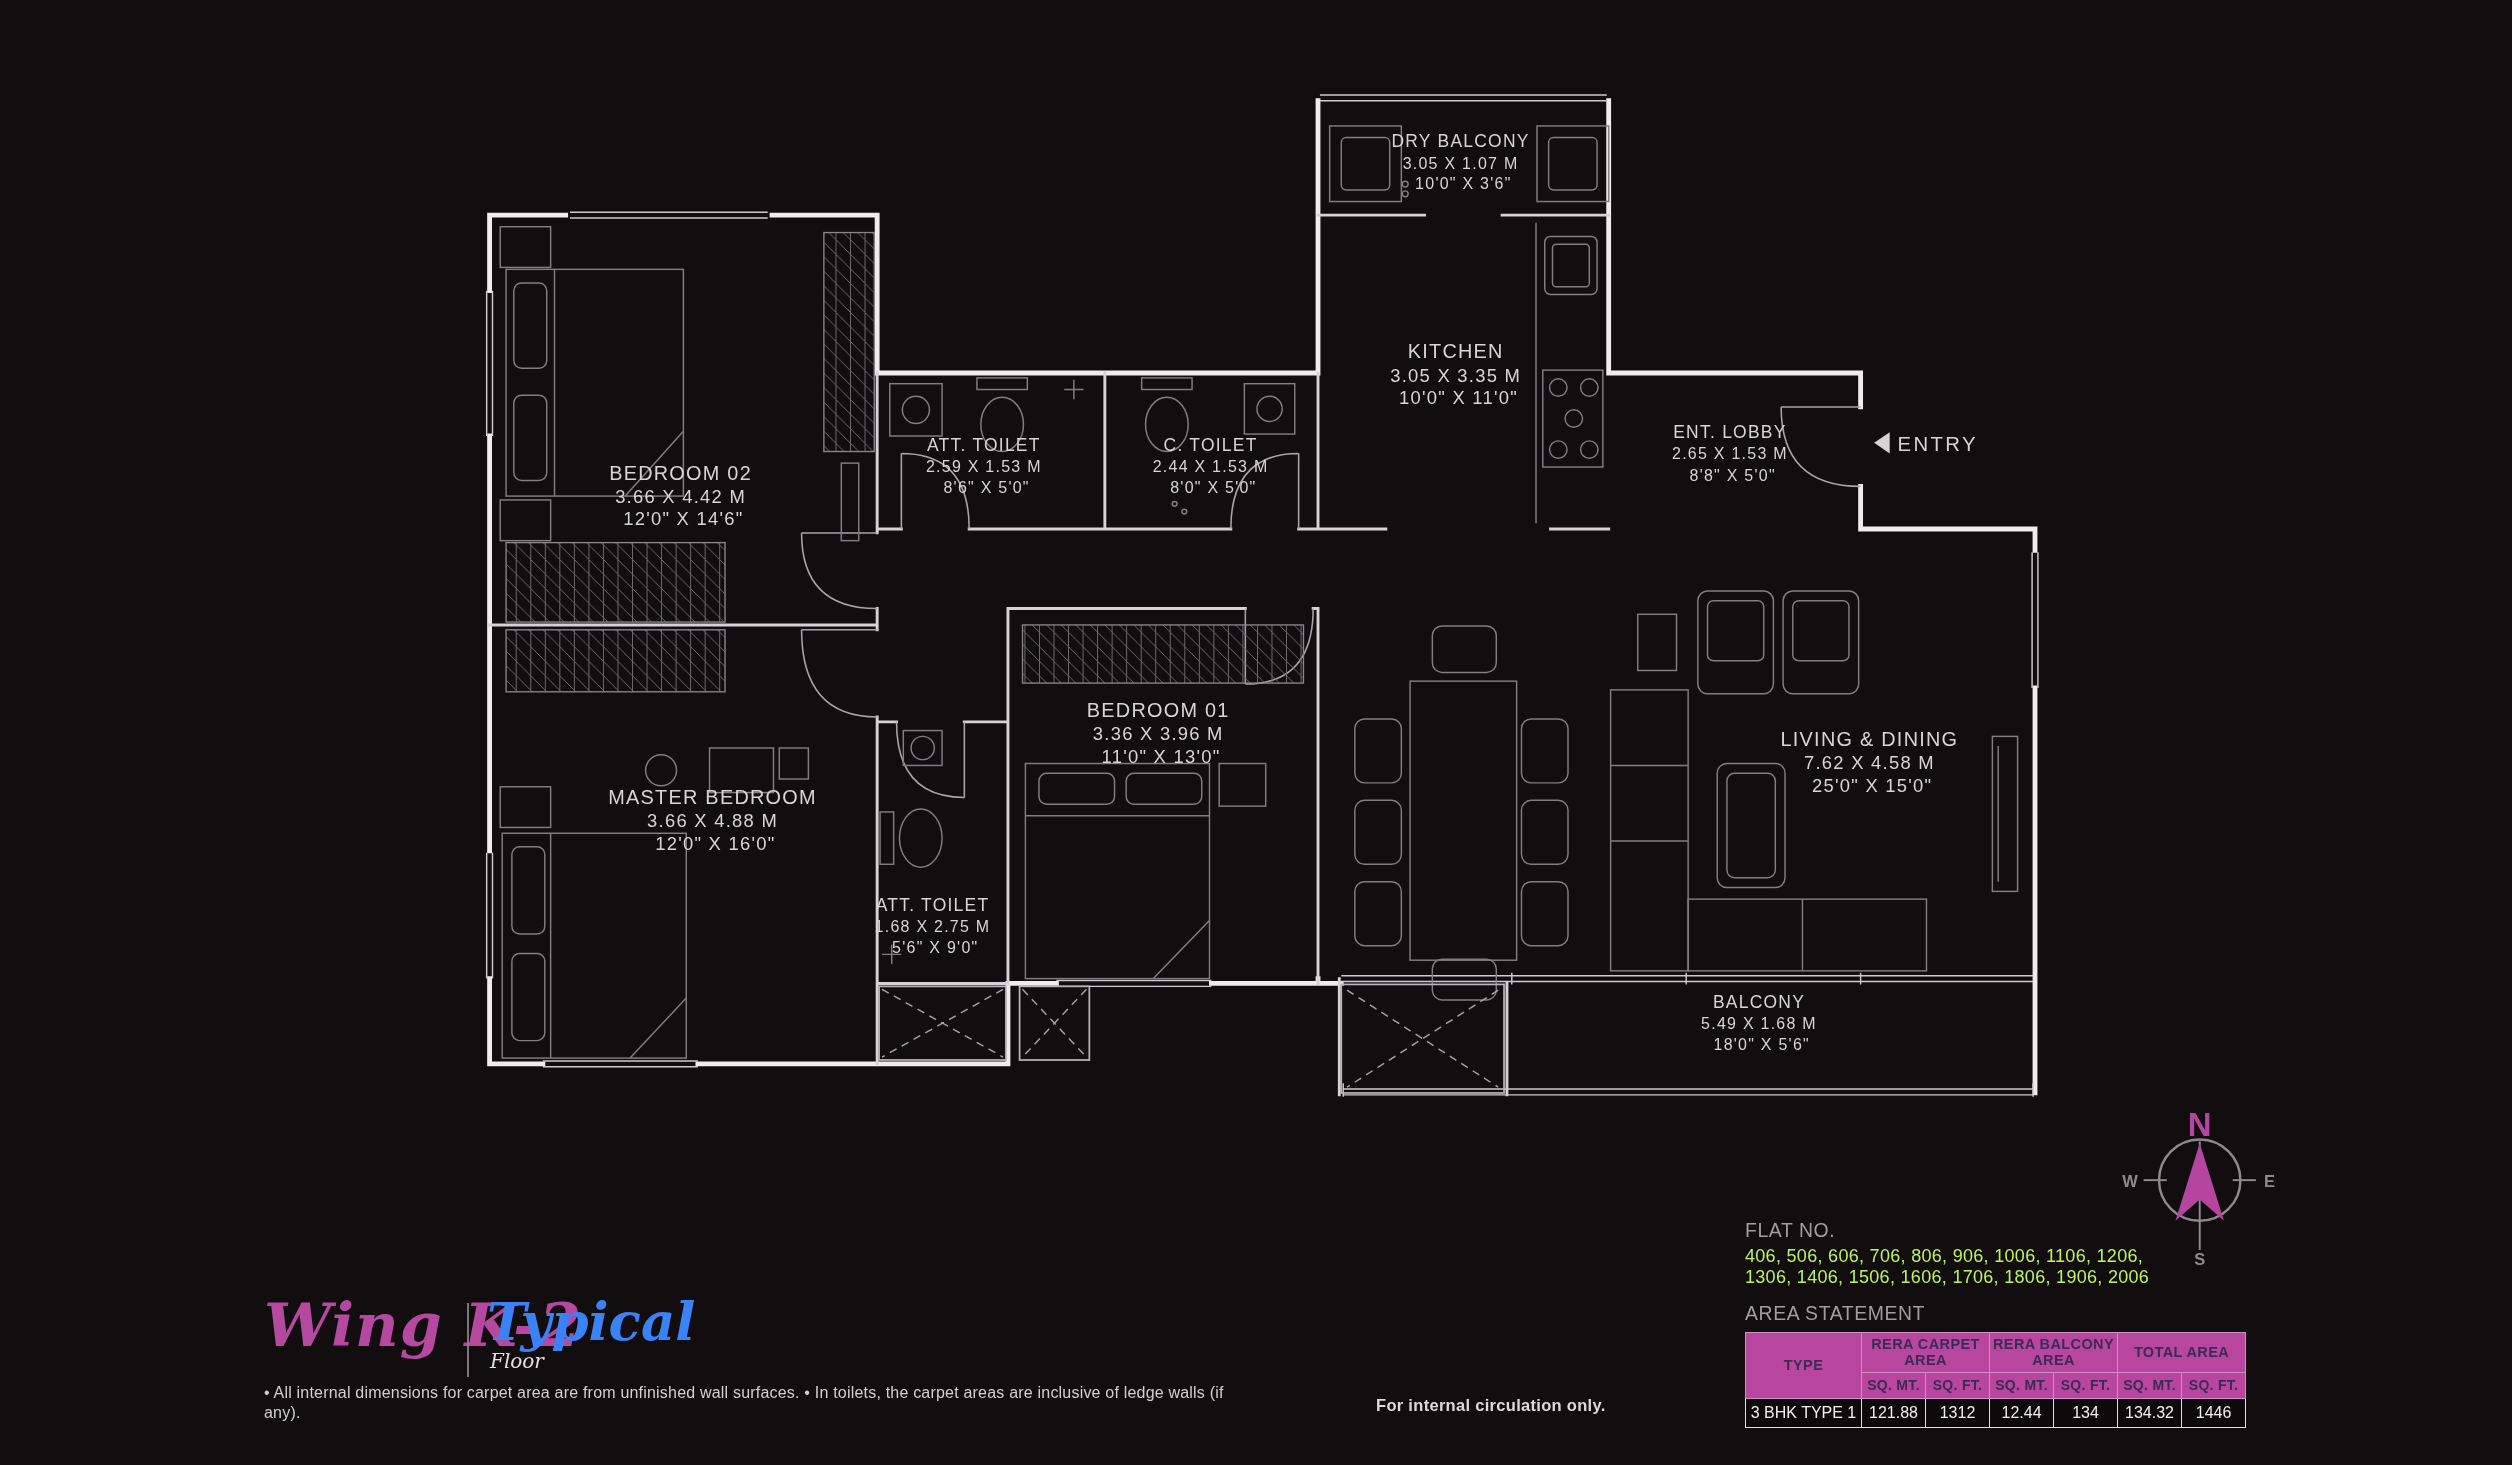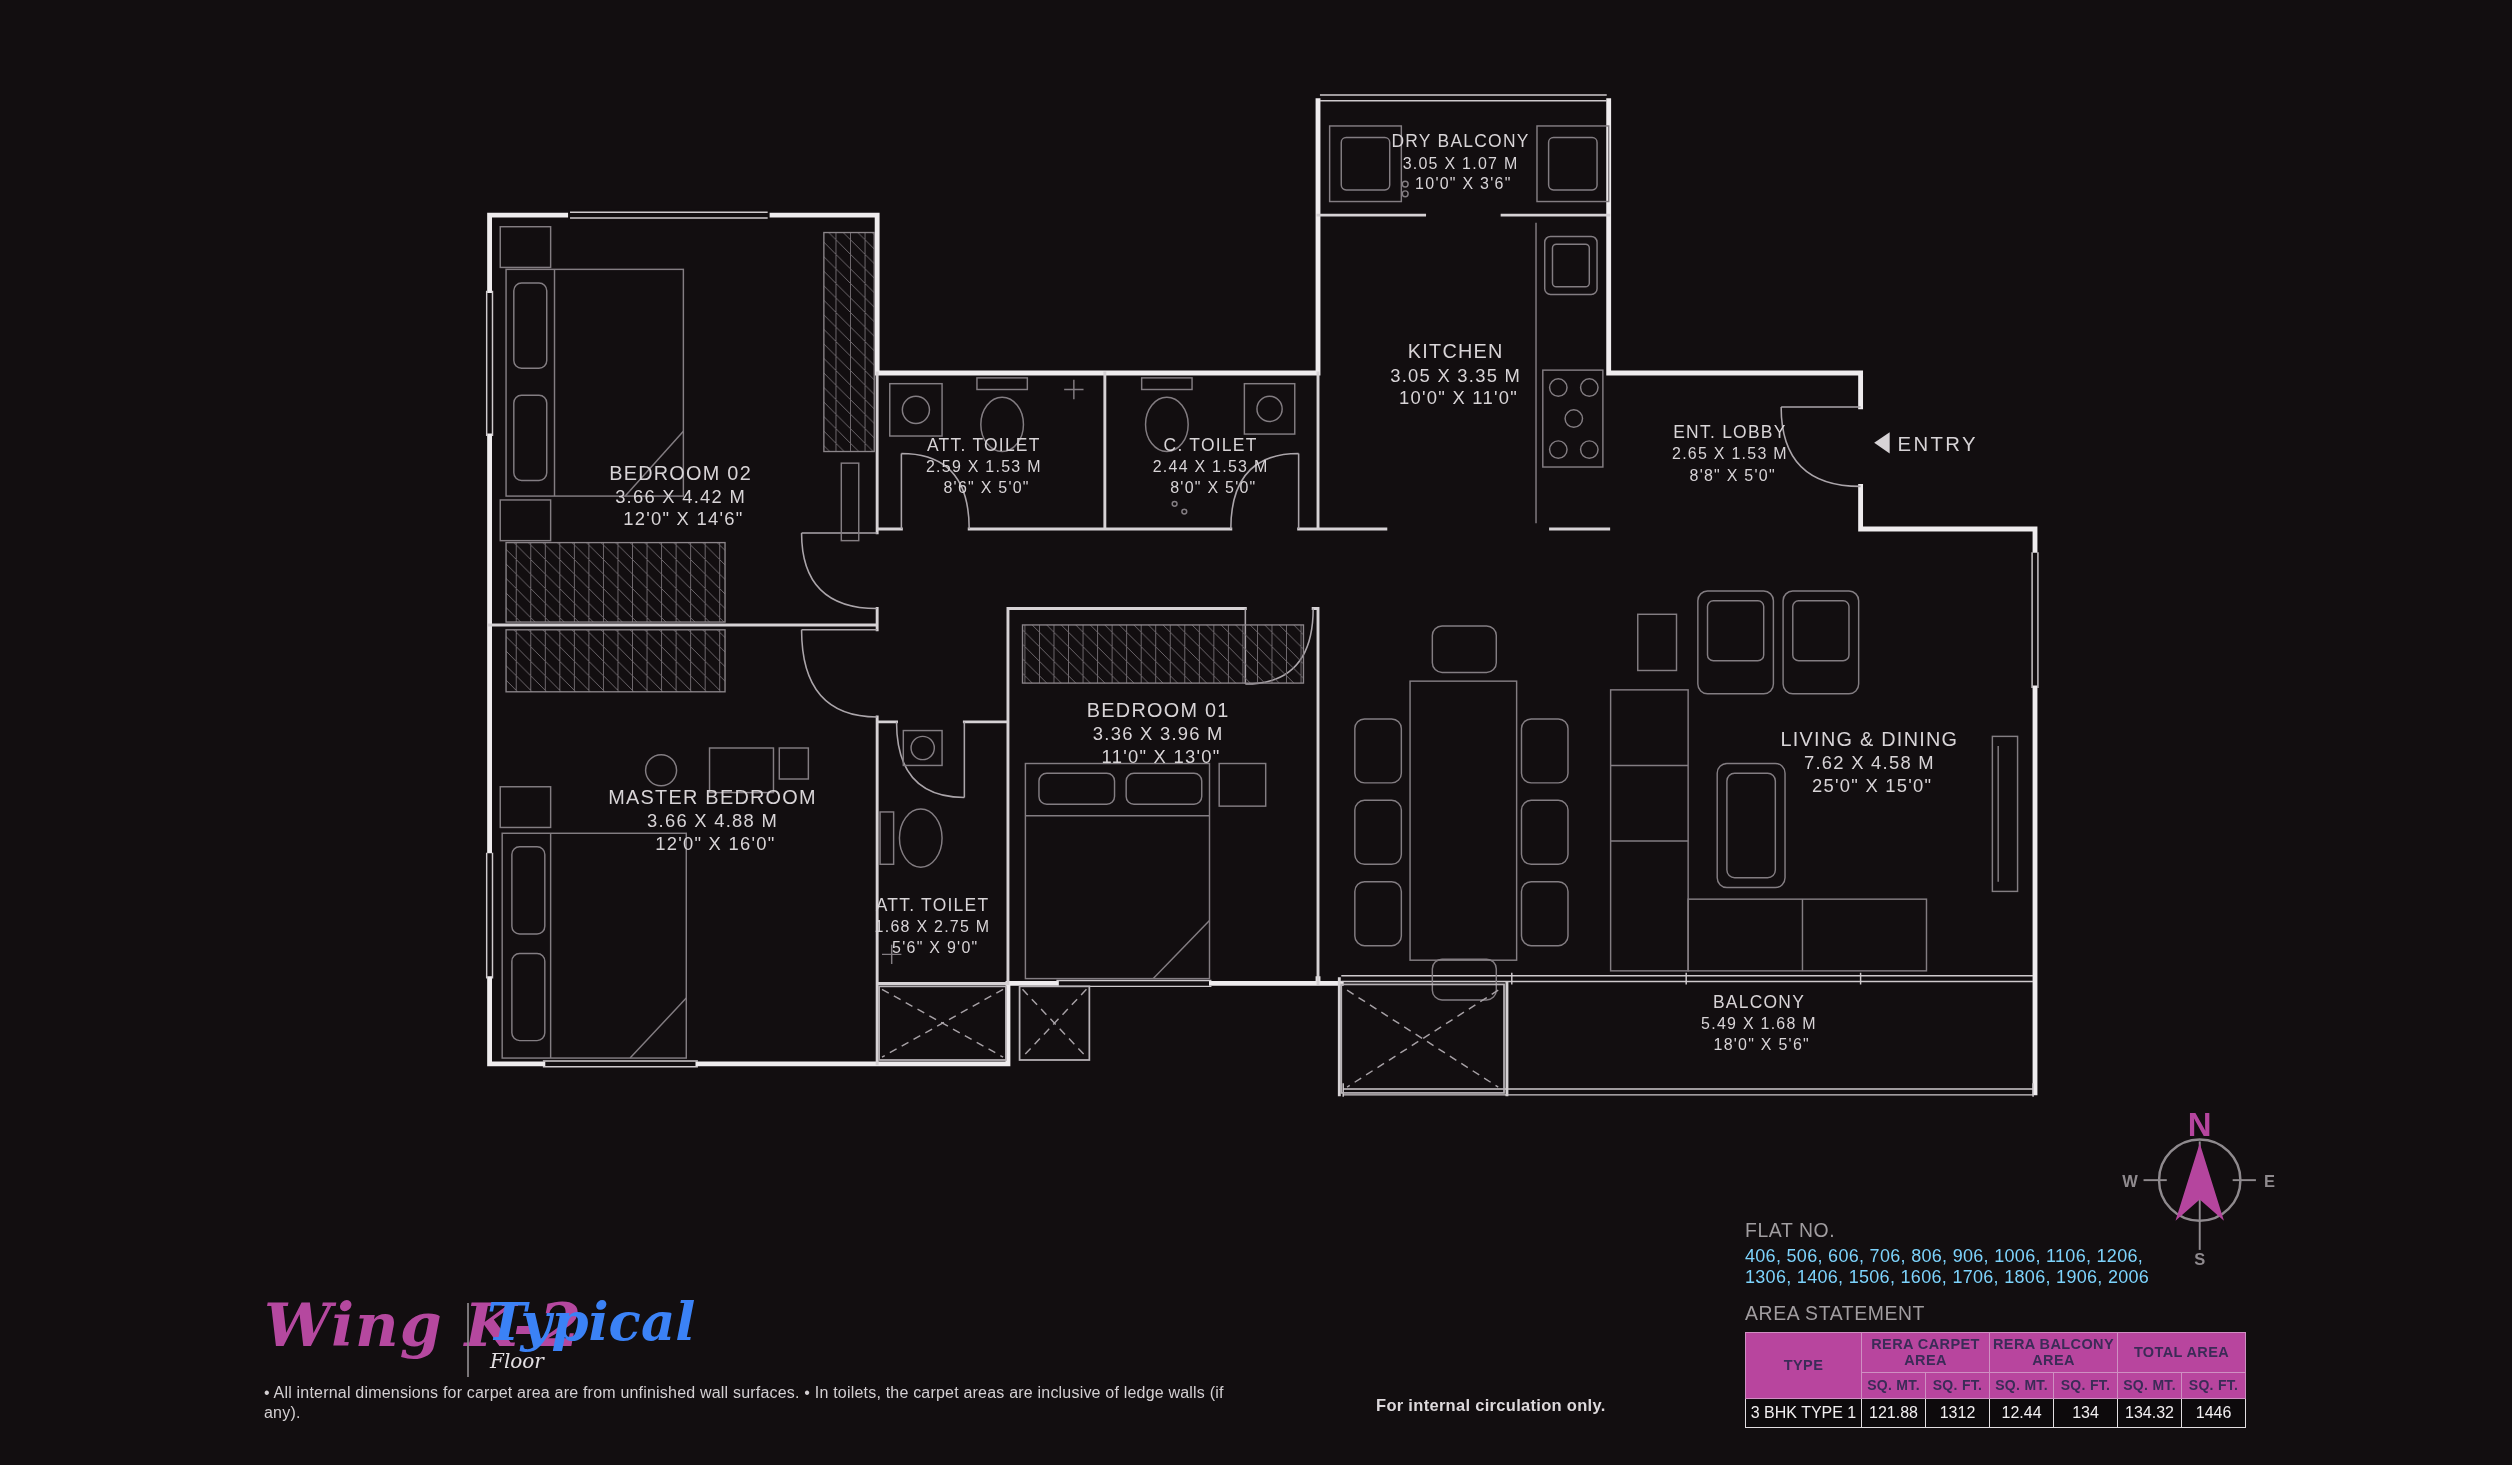--- a/index.html
+++ b/index.html
@@ -18,21 +18,21 @@
   .title-divider{width:1.9px;height:74px;background:#8d888c;opacity:.85;}
   .typical{font-family:"DejaVu Serif",serif;font-style:italic;font-weight:bold;
            font-size:53px;color:#3b82f6;line-height:1;}
   .floorword{font-family:"DejaVu Serif",serif;font-style:italic;font-weight:normal;
              font-size:20px;color:#e2dee1;line-height:1;}
   
   .disclaimer{font-size:16px;color:#d3cfd2;line-height:20.4px;letter-spacing:0.2px;}
   .footer-note{font-size:16.5px;color:#ddd9dc;font-weight:600;letter-spacing:0.3px;}
   
   .blk-head{font-size:19.4px;font-weight:normal;color:#a19da0;letter-spacing:0.6px;}
-  .flatno-lines{font-size:18px;color:#7dd3fc;line-height:21.3px;letter-spacing:0.3px;}
+  .flatno-lines{font-size:18px;color:#bef264;line-height:21.3px;letter-spacing:0.3px;}
   table.area{border-collapse:collapse;table-layout:fixed;width:501px;
              border:1.9px solid #e9e5e8;}
   table.area th{background:#b8459e;color:#3b2b57;font-weight:bold;
                 border:1px solid #cf8fc2;text-align:center;padding:0;}
   table.area th.grp{font-size:14.5px;letter-spacing:0.4px;line-height:16.5px;height:39px;}
   table.area th.unit{font-size:14px;letter-spacing:0.3px;height:25px;}
   table.area td{background:#0d0a0c;color:#f2eff1;font-size:16px;text-align:center;
                 border:1.5px solid #e2dee1;height:28px;padding:0;}
 </style>
 </head>

